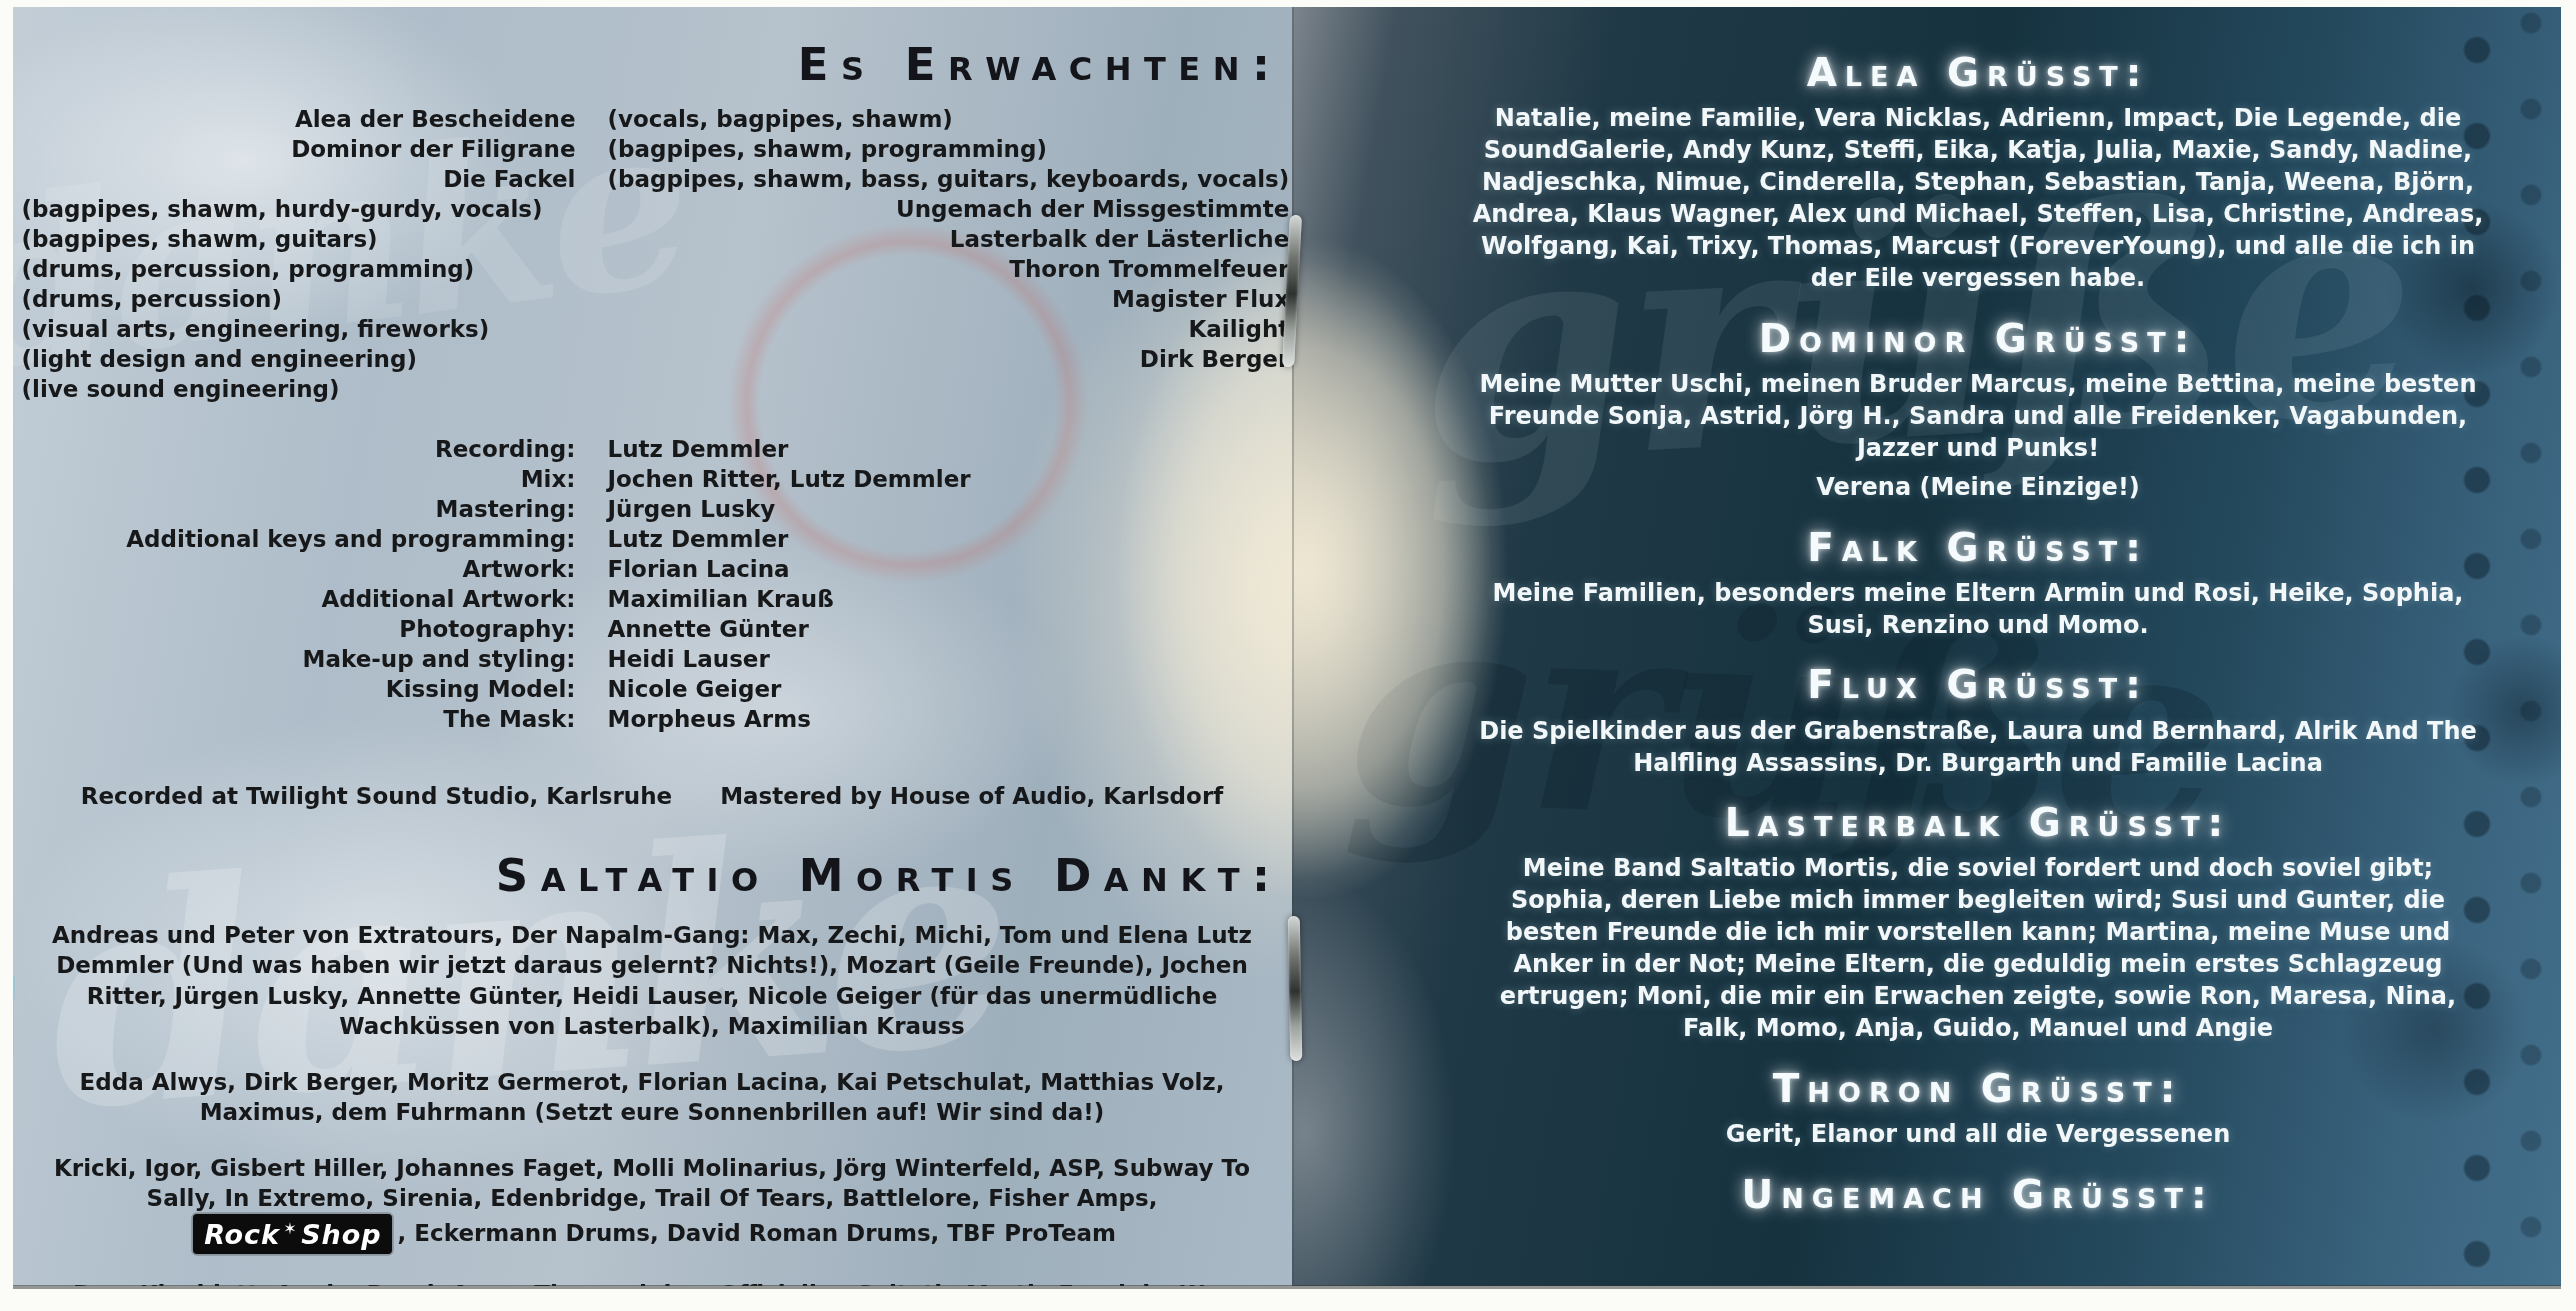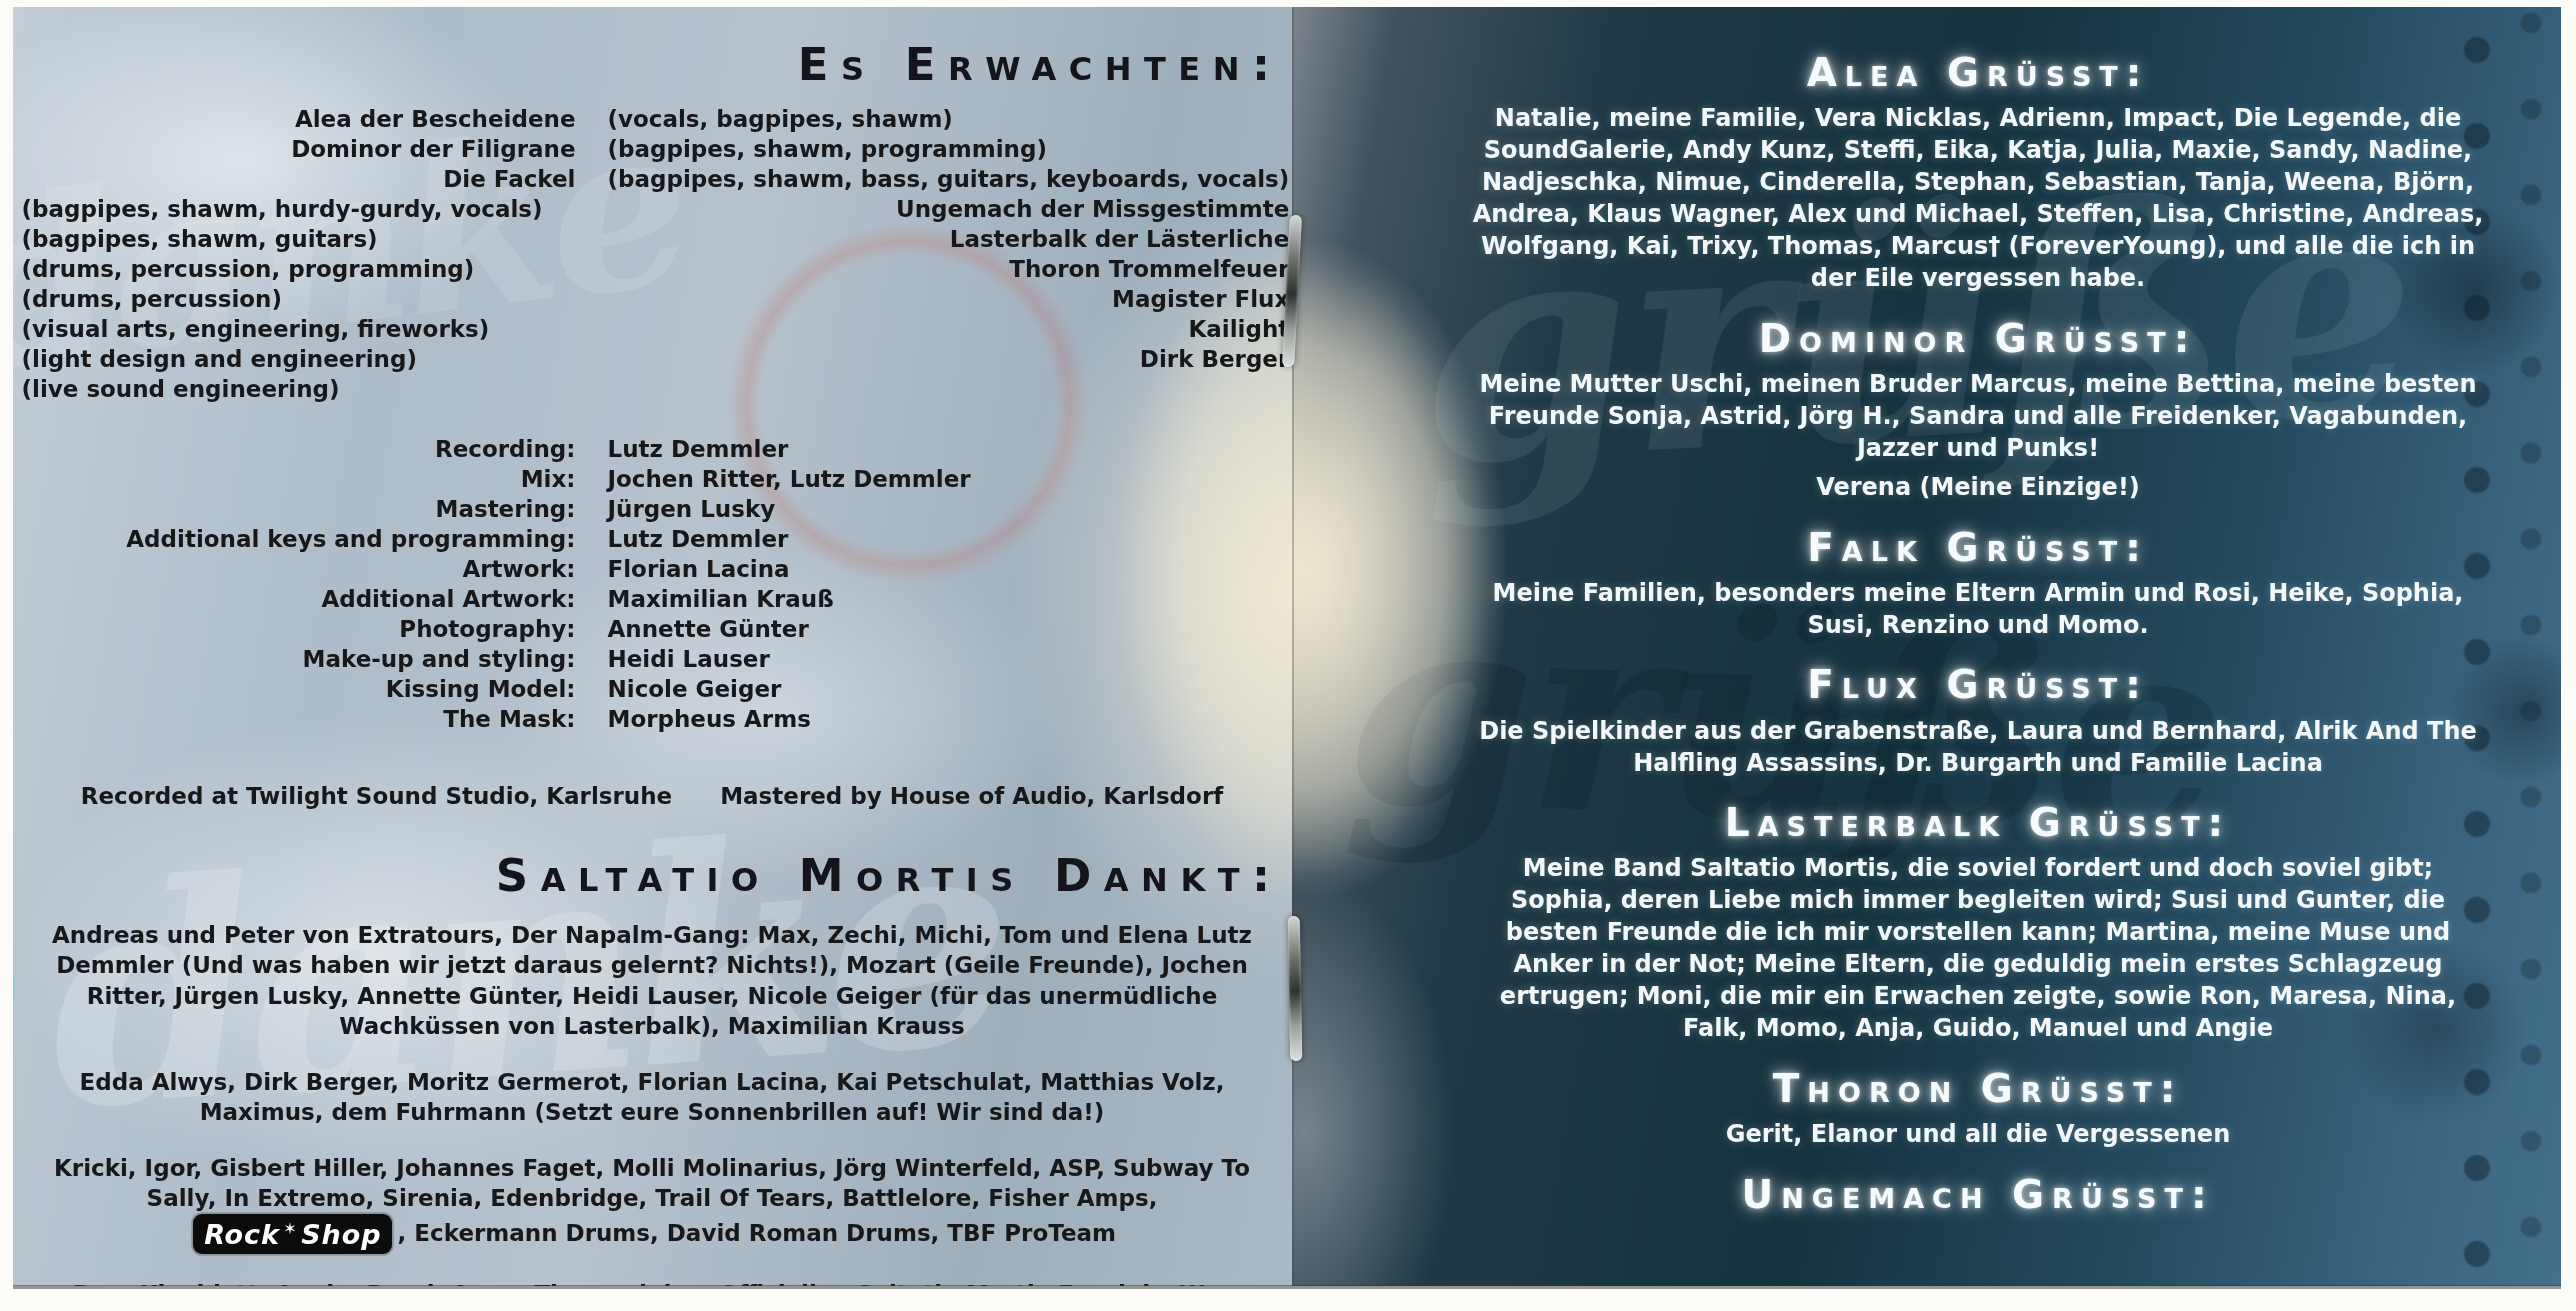--- a/index.html
+++ b/index.html
@@ -53,21 +53,21 @@
     font-weight:bold;font-size:23px;white-space:nowrap;
   }
   .thanks-title{margin-top:41px;}
   .para{
     font-weight:bold;font-size:23px;line-height:30.5px;
     max-width:1210px;margin:25px auto 0;text-align:center;
   }
   .para:first-of-type{margin-top:18px;}
   .rockshop{
     display:inline-block;vertical-align:middle;background:#0c0c0c;color:#ffffff;
-    padding:0.9px 10.8px 6.3px 10.8px;margin:0 5.4px;border-radius:9px;line-height:27px;
+    padding:0.9px 10.8px 6.3px 10.8px;margin:0 5.4px;border-radius:4px;line-height:27px;
     font-size:27px;font-weight:900;font-style:italic;letter-spacing:0.9px;
     box-shadow:0 0 0 1.8px rgba(20,20,20,0.25);
   }
   .rockshop .mark{font-style:normal;font-size:16px;padding:0 3.6px;vertical-align:super;}
 
   .section-heading{
     font-variant:small-caps;font-weight:bold;letter-spacing:8px;
     font-size:39px;line-height:45px;margin-top:21.5px;color:#f5fafc;
     text-shadow:0 0 16px rgba(255,255,255,0.8),0 0 5.4px rgba(225,238,244,0.6);
   }

